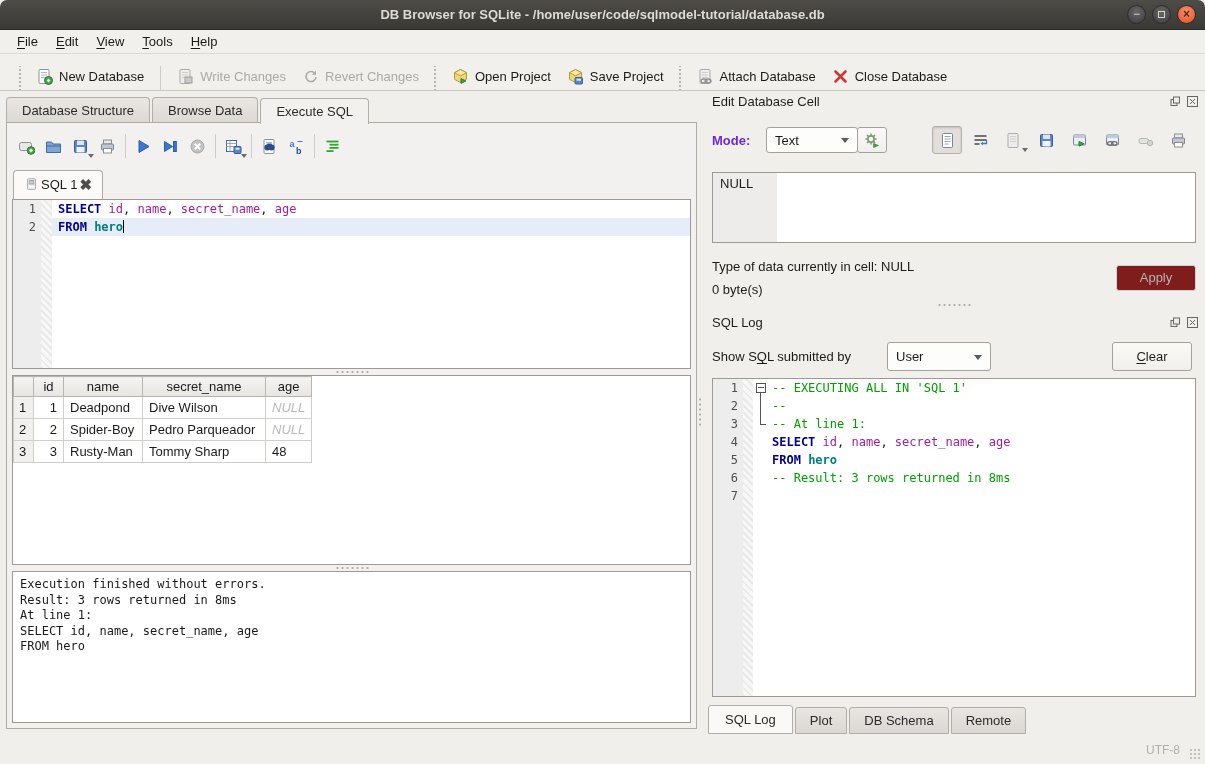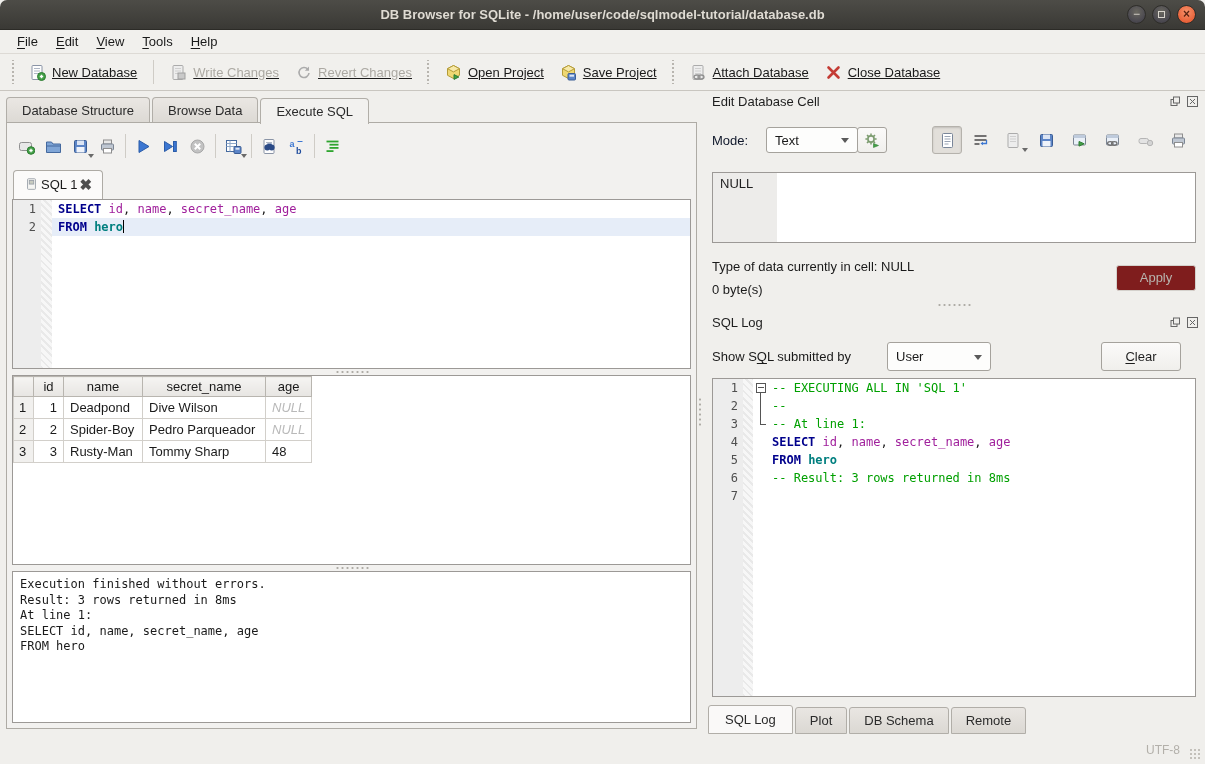--- a/index.html
+++ b/index.html
@@ -17,21 +17,21 @@
     border:1px solid #2E2D29;color:#D8D4CC;font-size:12px;line-height:17px;text-align:center;cursor:default;}
   .wbtn.close{background:radial-gradient(circle at 50% 35%,#F7926B,#E8623A 70%,#D0552F);color:#5A2413;font-weight:bold;}
   .wbtn .sq{display:inline-block;width:7px;height:7px;border:1px solid #D8D4CC;margin-top:5px;}
   
   .menubar{position:absolute;left:0;top:30px;right:0;height:24px;background:#F1F0ED;
     border-bottom:1px solid #DDDAD5;display:flex;align-items:center;padding-left:8px;}
   .menu-item{padding:3px 9px;}
   .menu-item u{text-decoration:underline;}
   
   .maintb{position:absolute;left:0;top:54px;right:0;height:37px;background:#F1F0ED;
-    border-bottom:1px solid #C9C6C0;display:flex;align-items:center;padding-left:4px;text-decoration:underline;}
+    border-bottom:1px solid #C9C6C0;display:flex;align-items:flex-end;padding-left:11px;}
   .tsep{width:5px;height:24px;margin:0 6px;
     background-image:radial-gradient(circle,#B8B5AF 1px,transparent 1.2px);
     background-size:4px 4px;background-position:center;background-repeat:repeat-y;}
   .tline{width:1px;height:24px;background:#CFCCC6;margin:0 8px;}
   .tbtn{display:flex;align-items:center;gap:6px;padding:5px 8px;border-radius:3px;white-space:nowrap;}
   .tbtn.disabled{color:#ACA9A3;}
   .caret{width:0;height:0;border-left:4px solid transparent;border-right:4px solid transparent;
     border-top:4px solid #5A5A5A;margin-left:2px;margin-top:10px;}
   
   .left-tabs{position:absolute;left:6px;top:96px;display:flex;align-items:flex-end;height:27px;}
@@ -82,21 +82,21 @@
   table.grid td.null{color:#B9B9B9;font-style:italic;}
   table.grid td{min-width:30px;}
   
   .msg-box{position:absolute;left:5px;right:5px;top:448px;height:152px;background:#fff;border:1px solid #9C9996;}
   .msg-box pre{margin:0;padding:5px 7px;font-family:"DejaVu Sans Mono",monospace;font-size:12px;line-height:15.5px;white-space:pre;}
   
   .right{position:absolute;left:703px;top:91px;width:502px;height:644px;}
   .dock-title{position:absolute;font-size:13px;color:#1E1E1E;}
   .dock-ctl{position:absolute;display:flex;gap:4px;}
   .dctl{width:13px;height:13px;display:flex;align-items:center;justify-content:center;}
-  .rowlabel{color:#0f172a;}
+  .rowlabel{color:#6d28d9;font-weight:bold;}
   .select{background:#FDFDFC;border:1px solid #A5A29C;border-radius:3px;display:flex;align-items:center;
     padding:0 8px;position:absolute;}
   .select .sel-caret{position:absolute;right:8px;top:50%;margin-top:-2px;width:0;height:0;
     border-left:4px solid transparent;border-right:4px solid transparent;border-top:5px solid #5A5A5A;}
   .pushbtn{position:absolute;background:linear-gradient(#FBFAF9,#F0EFEC);border:1px solid #A5A29C;border-radius:3px;
     text-align:center;color:#1E1E1E;}
   .pushbtn.disabled{background:#7f1d1d;border-color:#D4D1CC;color:#B8B5AF;}
   .cellbox{position:absolute;background:#fff;border:1px solid #9C9996;
     background-image:linear-gradient(#EDECEA,#EDECEA);background-size:64px 100%;background-repeat:no-repeat;}
   .cellbox .nullval{padding:3px 7px;font-size:13px;color:#1E1E1E;}
@@ -556,21 +556,21 @@
             <path d="M3 3l5 5M8 3l-5 5" stroke="#666"></path>
           </svg>
       </div>
     </div>
 
     <div style="position:absolute;left:9px;top:258px;" id="logfilterlabel">Show S<u>Q</u>L submitted by</div>
     <div class="select" style="left:184px;top:251px;width:104px;height:29px;">
       <span>User</span>
         <span class="sel-caret"></span>
     </div>
-    <div class="pushbtn" style="right:24px;top:251px;width:80px;height:29px;line-height:27px;" id="clearbtn"><u>C</u>lear</div>
+    <div class="pushbtn" style="right:13px;top:251px;width:80px;height:29px;line-height:27px;" id="clearbtn"><u>C</u>lear</div>
 
     <div class="logbox" style="left:9px;top:287px;width:484px;height:319px;" id="logbox">
         <div class="code-line">
           <span class="lnum">1</span>
           <span class="hatch"></span>
           <span class="fold start">
             <i></i>
           </span>
           <span class="codetext"><span class="tok-cm">-- EXECUTING ALL IN 'SQL 1'</span></span>
         </div>

